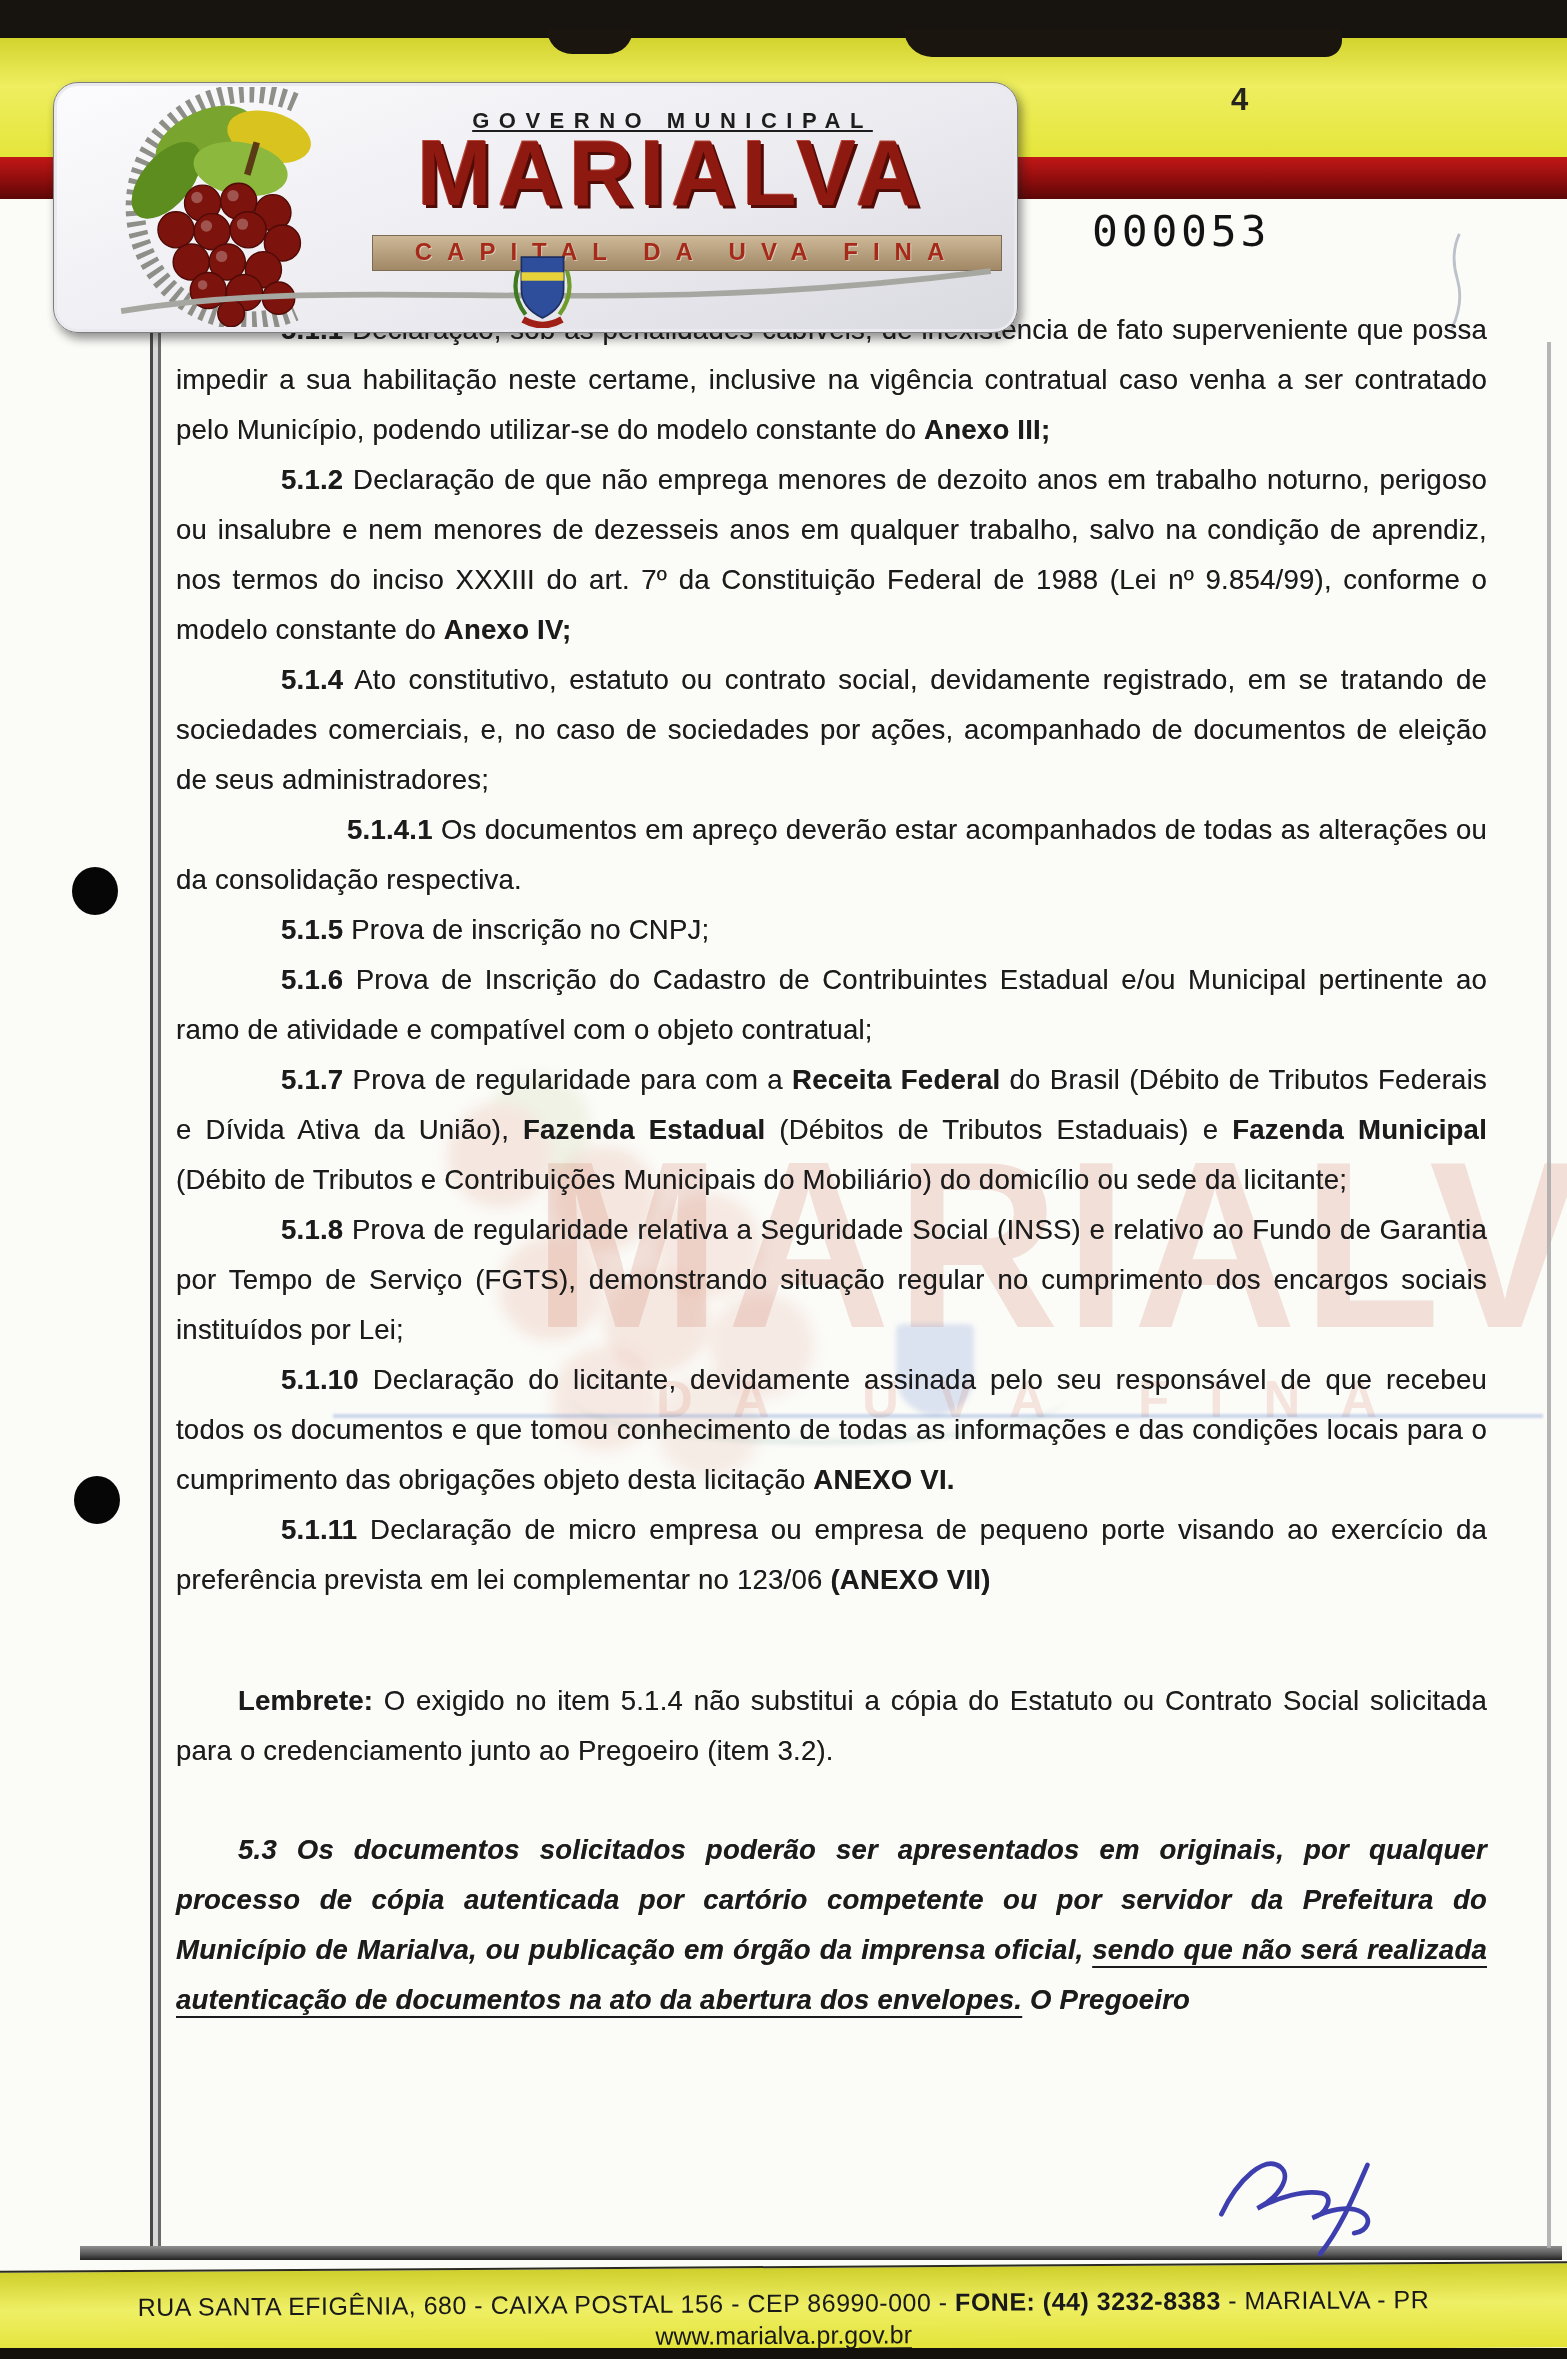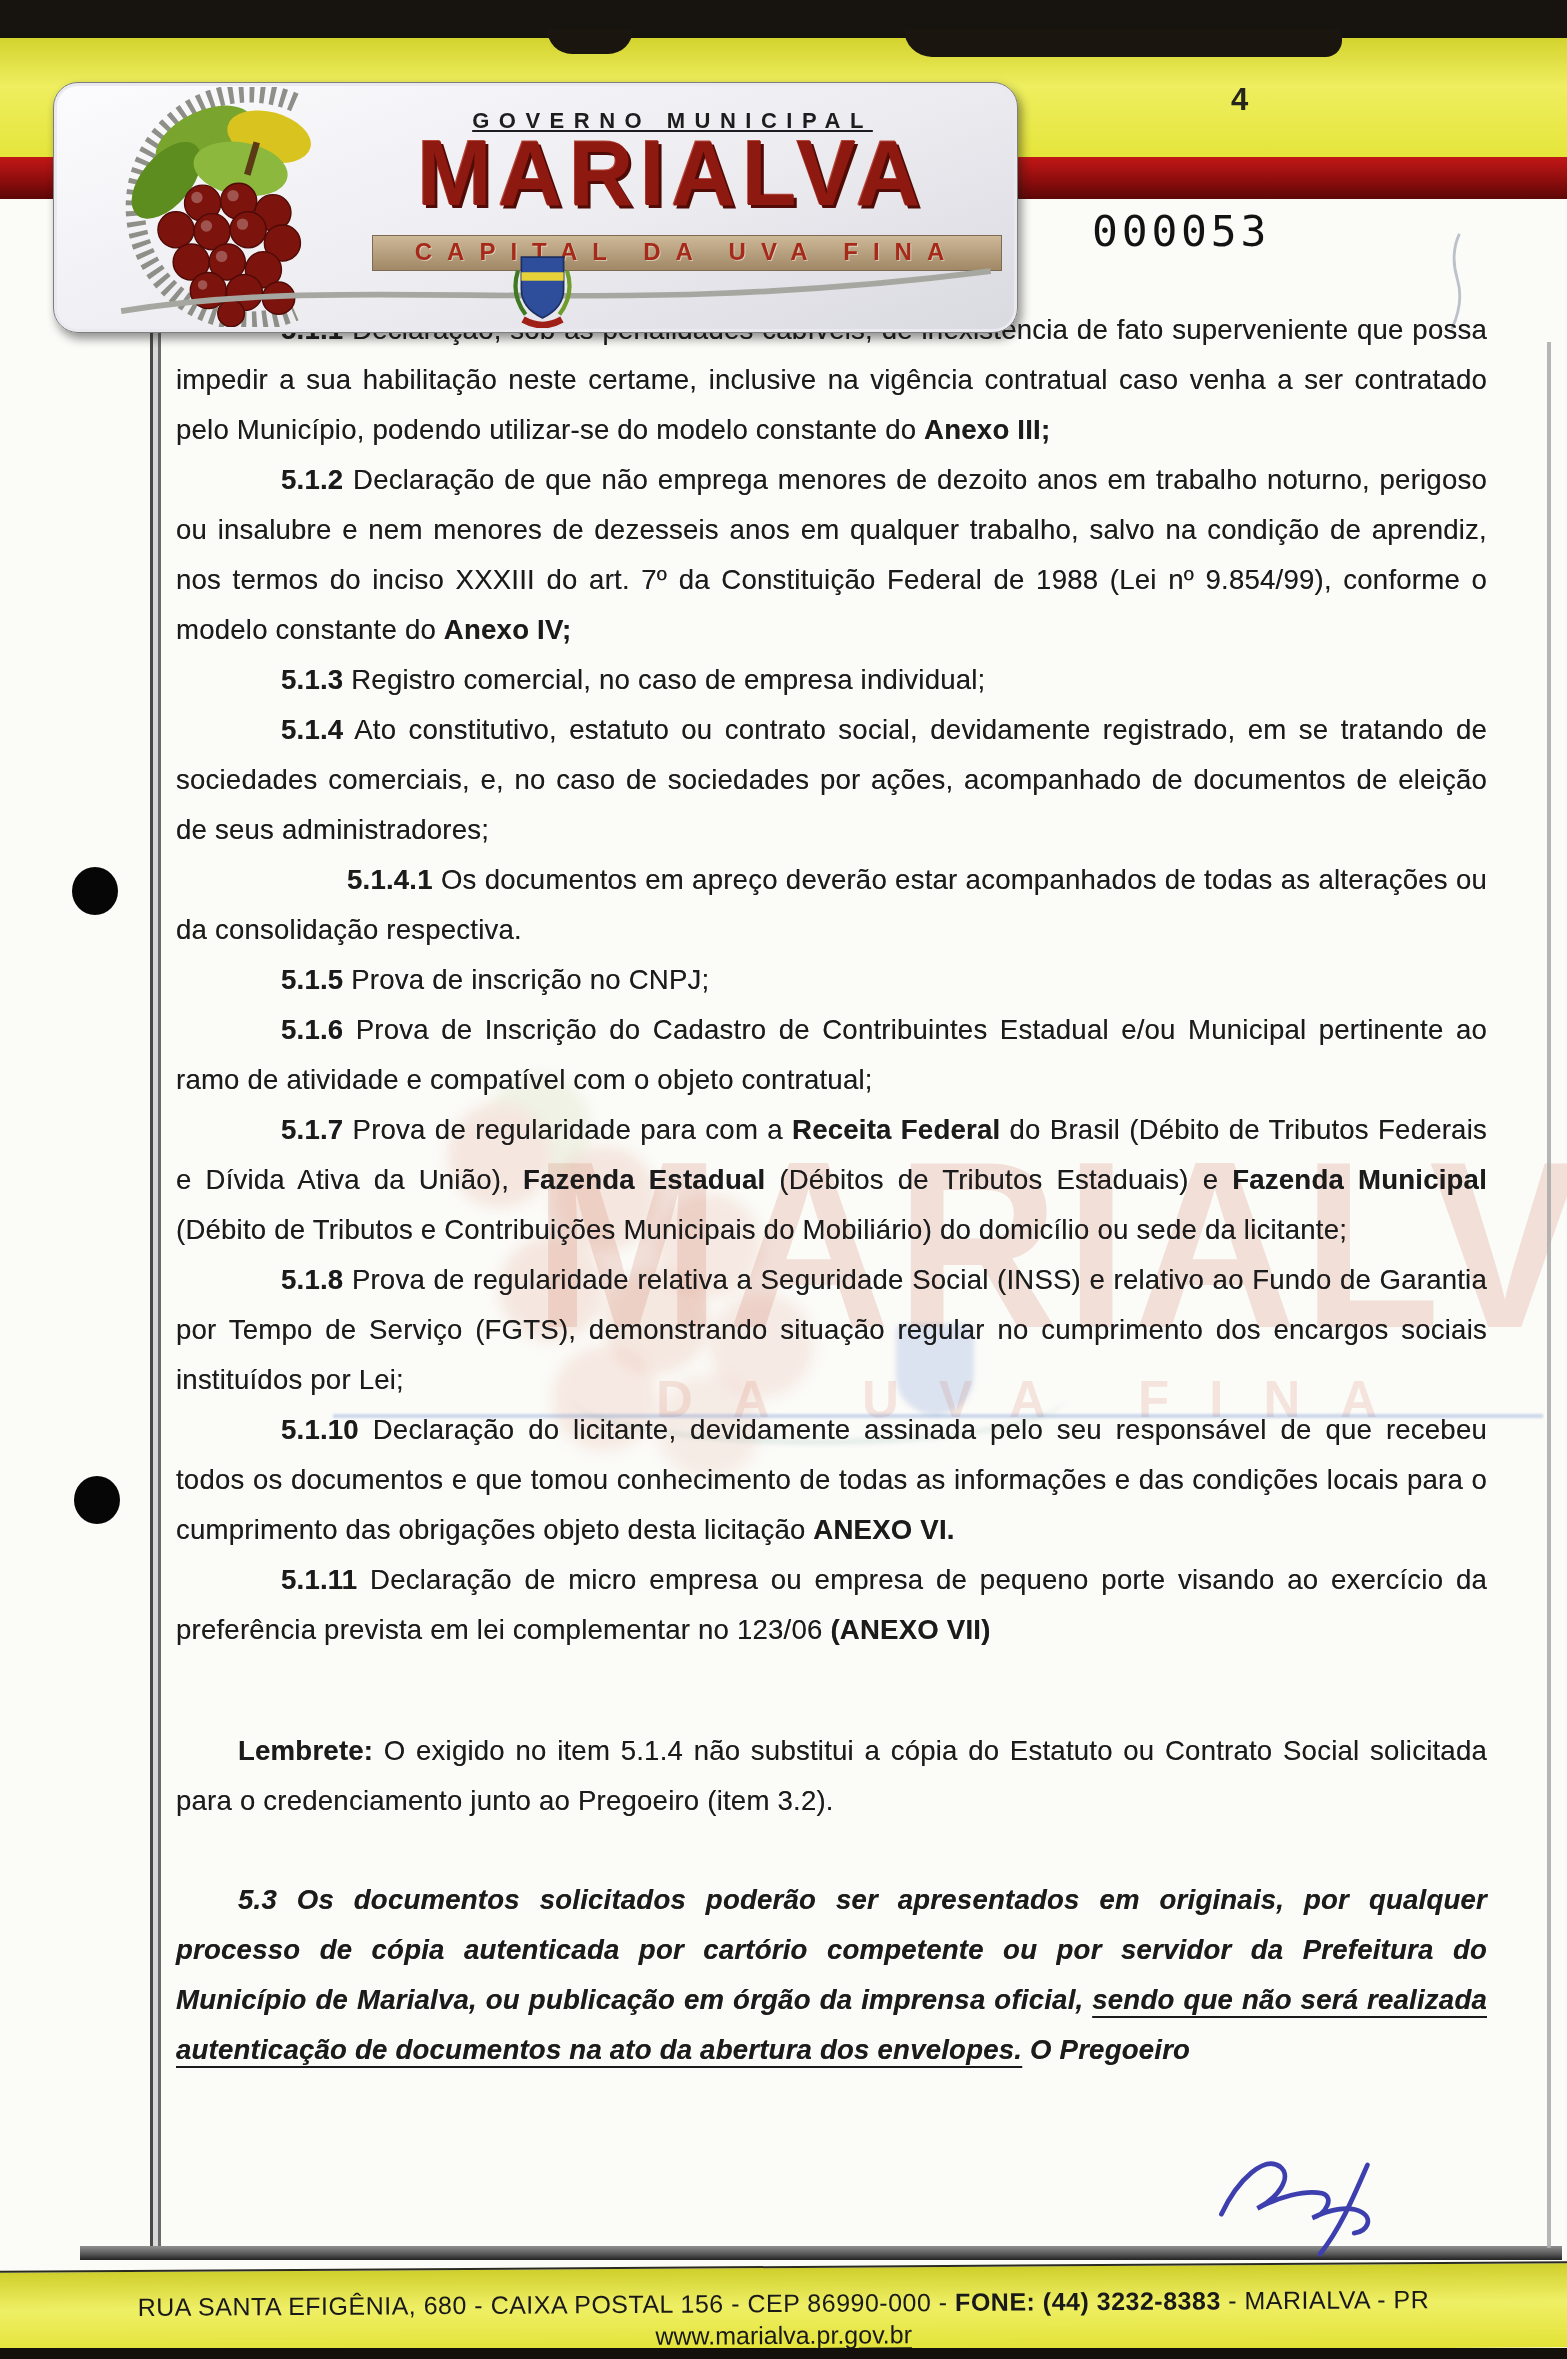--- a/index.html
+++ b/index.html
@@ -163,21 +163,20 @@
   <div class="wm-line"></div>
   <div class="wm-swirl"></div>
 
   <div class="frame-left"></div>
   <div class="frame-bottom"></div>
   <div class="frame-right"></div>
 
   <div class="doc-body">
       <p class="p-item"><span class="b">5.1.1</span><span> Declaração, sob as penalidades cabíveis, de inexistência de fato superveniente que possa impedir a sua habilitação neste certame, inclusive na vigência contratual caso venha a ser contratado pelo Município, podendo utilizar-se do modelo constante do </span><span class="b">Anexo III;</span></p>
       <p class="p-item"><span class="b">5.1.2</span><span> Declaração de que não emprega menores de dezoito anos em trabalho noturno, perigoso ou insalubre e nem menores de dezesseis anos em qualquer trabalho, salvo na condição de aprendiz, nos termos do inciso XXXIII do art. 7º da Constituição Federal de 1988 (Lei nº 9.854/99), conforme o modelo constante do </span><span class="b">Anexo IV;</span></p>
-      <p class="p-item"><span class="b">5.1.3</span><span> Registro comercial, no caso de empresa individual;</span></p>
       <p class="p-item"><span class="b">5.1.4</span><span> Ato constitutivo, estatuto ou contrato social, devidamente registrado, em se tratando de sociedades comerciais, e, no caso de sociedades por ações, acompanhado de documentos de eleição de seus administradores;</span></p>
       <p class="p-deep"><span class="b">5.1.4.1</span><span> Os documentos em apreço deverão estar acompanhados de todas as alterações ou da consolidação respectiva.</span></p>
       <p class="p-item"><span class="b">5.1.5</span><span> Prova de inscrição no CNPJ;</span></p>
       <p class="p-item"><span class="b">5.1.6</span><span> Prova de Inscrição do Cadastro de Contribuintes Estadual e/ou Municipal pertinente ao ramo de atividade e compatível com o objeto contratual;</span></p>
       <p class="p-item"><span class="b">5.1.7</span><span> Prova de regularidade para com a </span><span class="b">Receita Federal</span><span> do Brasil (Débito de Tributos Federais e Dívida Ativa da União), </span><span class="b">Fazenda Estadual</span><span> (Débitos de Tributos Estaduais) e </span><span class="b">Fazenda Municipal</span><span> (Débito de Tributos e Contribuições Municipais do Mobiliário) do domicílio ou sede da licitante;</span></p>
       <p class="p-item"><span class="b">5.1.8</span><span> Prova de regularidade relativa a Seguridade Social (INSS) e relativo ao Fundo de Garantia por Tempo de Serviço (FGTS), demonstrando situação regular no cumprimento dos encargos sociais instituídos por Lei;</span></p>
       <p class="p-item"><span class="b">5.1.10</span><span> Declaração do licitante, devidamente assinada pelo seu responsável de que recebeu todos os documentos e que tomou conhecimento de todas as informações e das condições locais para o cumprimento das obrigações objeto desta licitação </span><span class="b">ANEXO VI.</span></p>
       <p class="p-item"><span class="b">5.1.11</span><span> Declaração de micro empresa ou empresa de pequeno porte visando ao exercício da preferência prevista em lei complementar no 123/06 </span><span class="b">(ANEXO VII)</span></p>
       <p class="p-small gap-l"><span class="b">Lembrete:</span><span> O exigido no item 5.1.4 não substitui a cópia do Estatuto ou Contrato Social solicitada para o credenciamento junto ao Pregoeiro (item 3.2).</span></p>
       <p class="p-small gap-m"><span class="b">5.3 Os documentos solicitados poderão ser apresentados em originais, por qualquer processo de cópia autenticada por cartório competente ou por servidor da Prefeitura do Município de Marialva, ou publicação em órgão da imprensa oficial, </span><span class="b u">sendo que não será realizada autenticação de documentos na ato da abertura dos envelopes.</span><span class="b"> O Pregoeiro</span></p>

